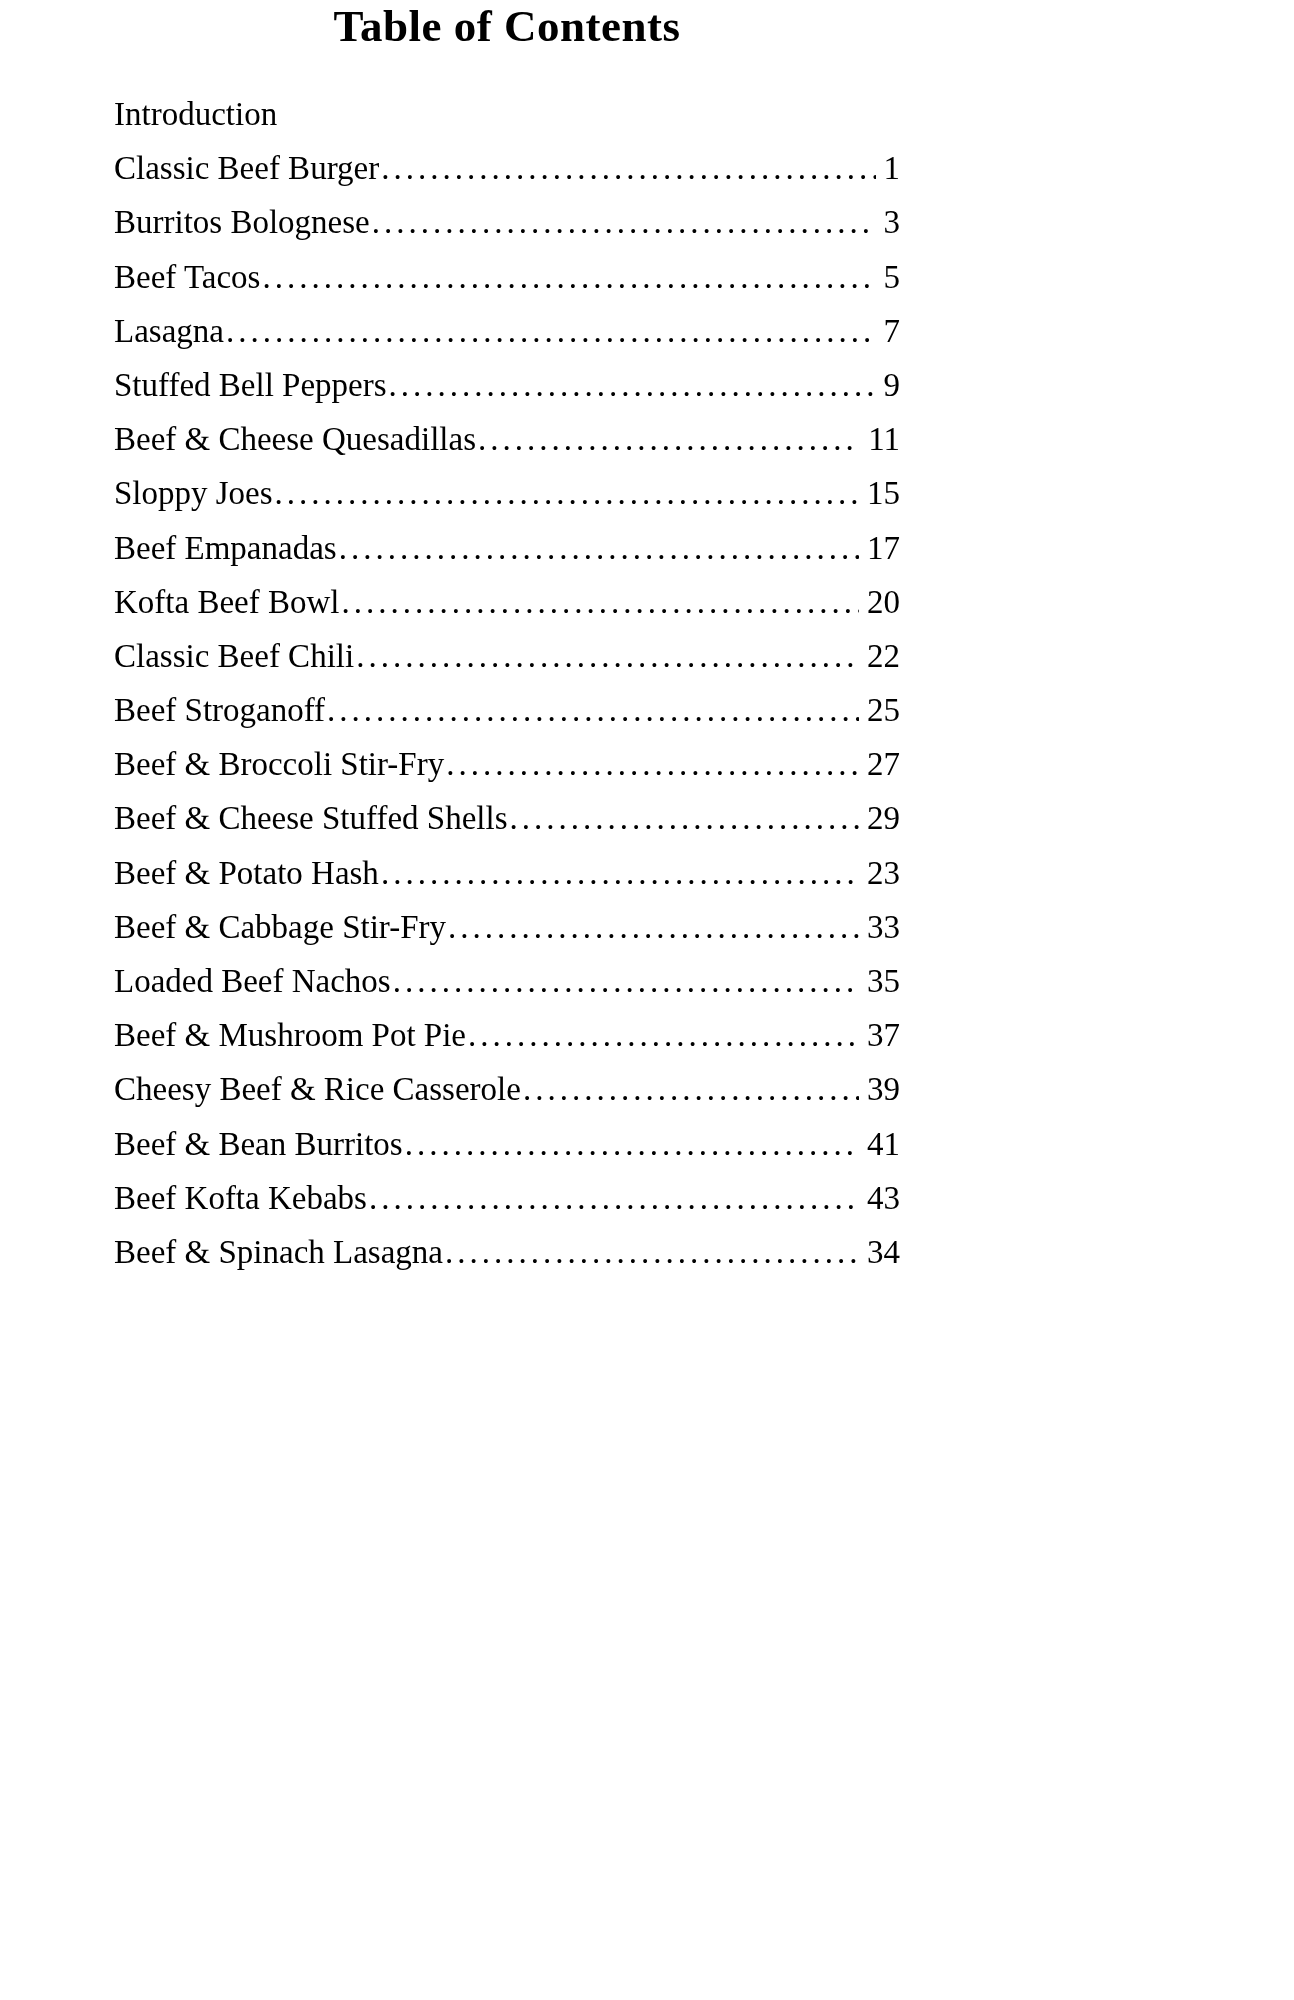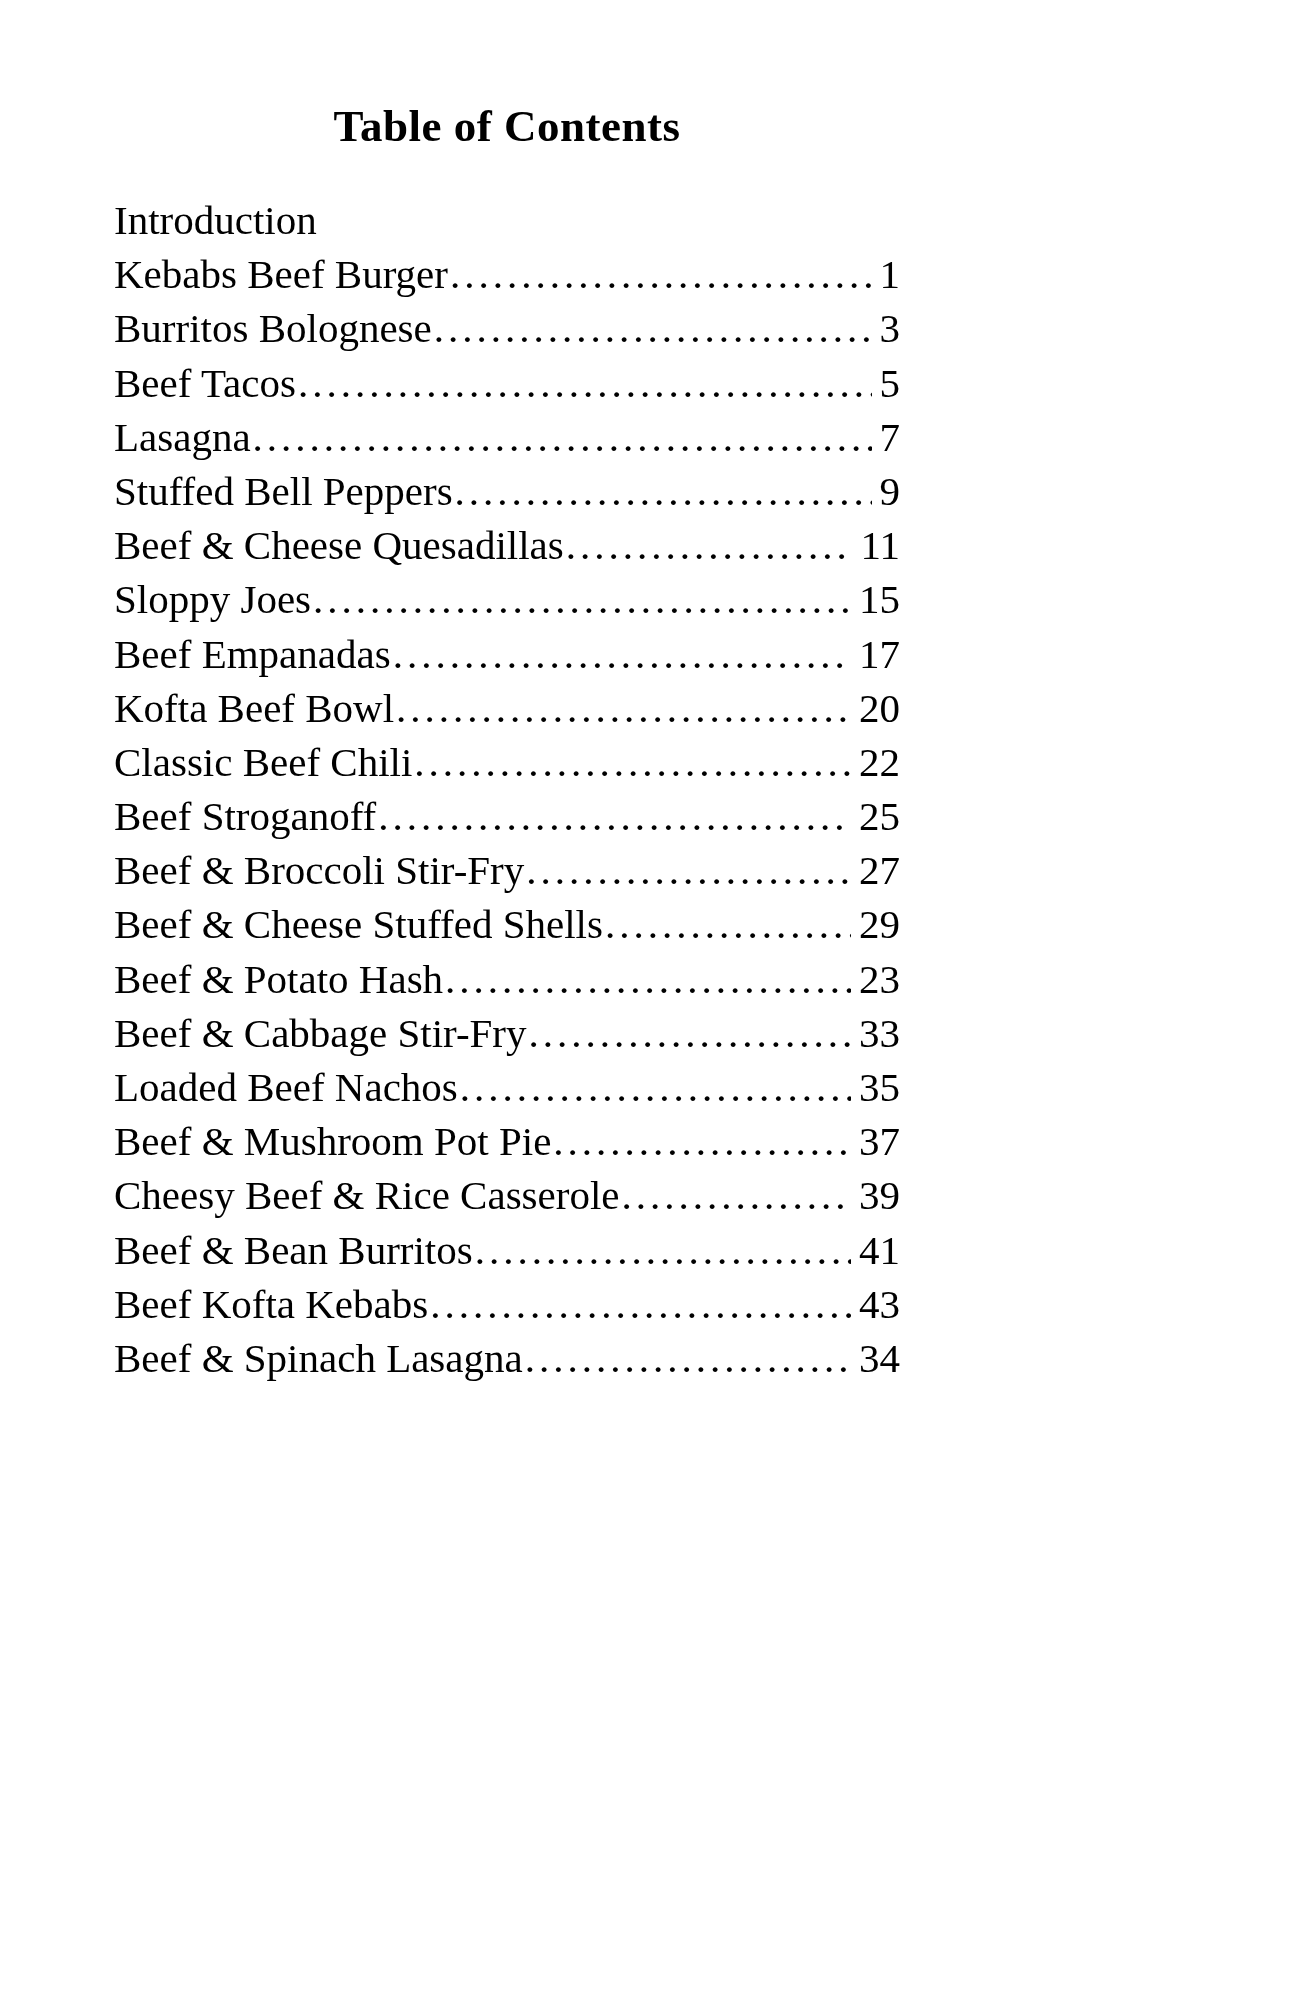--- a/index.html
+++ b/index.html
@@ -12,37 +12,36 @@
     width: 1294px;
     height: 2000px;
     background: #ffffff;
     color: #000000;
     font-family: "Liberation Serif", "DejaVu Serif", serif;
     overflow: hidden;
   }
   .content {
     width: 786px;
     margin-left: 114px;
-    padding-top: 100px;
     box-sizing: border-box;
   }
   .toc-title {
     font-size: 45px;
     font-weight: bold;
     text-align: center;
     margin: 0 0 44px 0;
     letter-spacing: 0.5px;
   }
   .toc-list {
     width: 100%;
   }
   .toc-row {
     display: flex;
     align-items: baseline;
-    font-size: 41px;
+    font-size: 33px;
     height: 54.2px;
     white-space: nowrap;
   }
   .toc-label {
     flex: 0 0 auto;
   }
   .toc-dots {
     flex: 1 1 auto;
     overflow: hidden;
     white-space: nowrap;
@@ -63,21 +62,21 @@
 <body>
 
 <div class="page">
   <div class="content">
     <h1 class="toc-title">Table of Contents</h1>
     <div class="toc-list" id="toc-list">
         <div class="toc-row">
           <span class="toc-label">Introduction</span>
         </div>
         <div class="toc-row">
-          <span class="toc-label">Kebabs Beef Burger</span>
+          <span class="toc-label">Classic Beef Burger</span>
           <span class="toc-dots"></span>
           <span class="toc-page">1</span>
         </div>
         <div class="toc-row">
           <span class="toc-label">Burritos Bolognese</span>
           <span class="toc-dots"></span>
           <span class="toc-page">3</span>
         </div>
         <div class="toc-row">
           <span class="toc-label">Beef Tacos</span>

